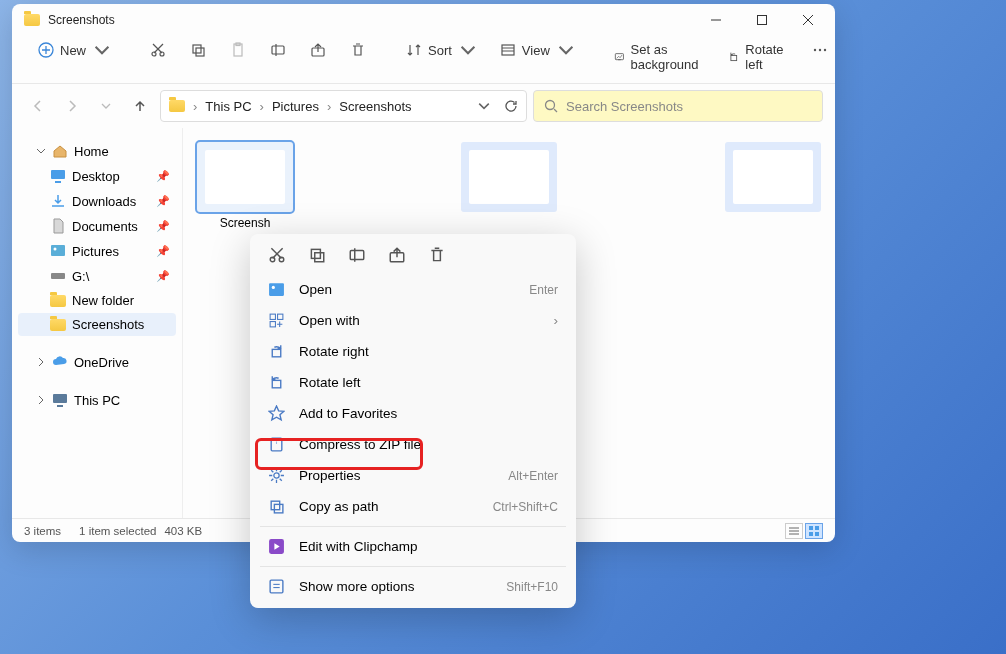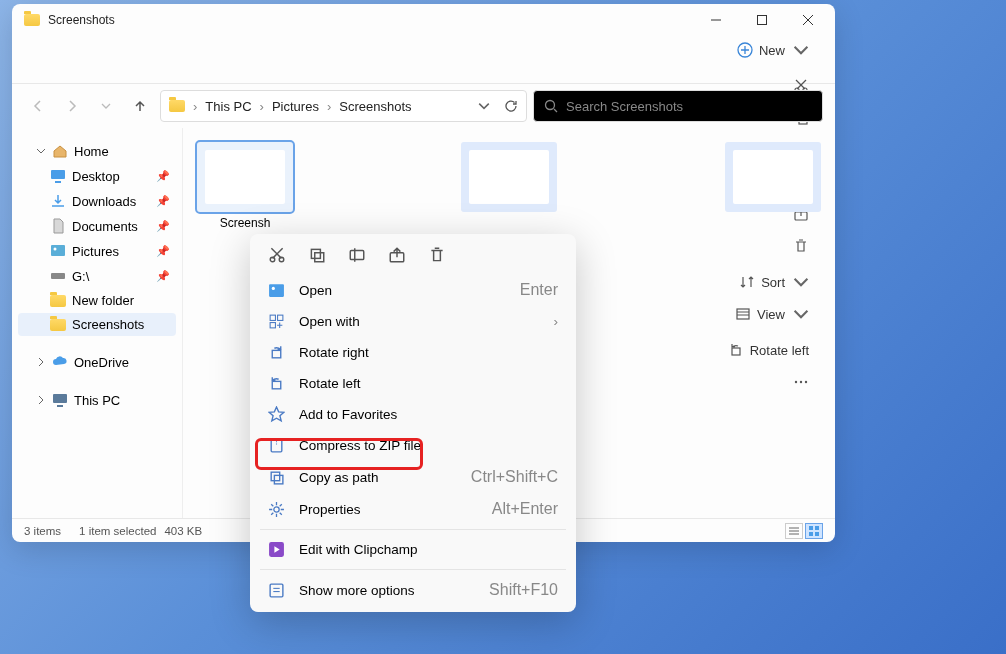--- a/index.html
+++ b/index.html
@@ -5,33 +5,33 @@
 * { box-sizing: border-box; margin: 0; padding: 0; font-family: "Segoe UI", sans-serif; }
 body { width: 1006px; height: 654px; background: linear-gradient(135deg, #8db5e8 0%, #5a8fd8 50%, #3a6fc8 100%); overflow: hidden; position: relative; }
 .window { position: absolute; top: 4px; left: 12px; width: 823px; height: 538px; background: #fdfdfd; border-radius: 8px; box-shadow: 0 8px 30px rgba(0,0,0,0.15); display: flex; flex-direction: column; overflow: hidden; }
 .titlebar { height: 32px; display: flex; align-items: center; padding: 0 4px 0 12px; font-size: 12px; }
 .titlebar .folder-ico { width: 16px; height: 12px; background: linear-gradient(#ffd967,#f5c842); border-radius: 2px; margin-right: 8px; position: relative; }
 .titlebar .folder-ico::before { content:""; position:absolute; top:-3px; left:0; width:7px; height:3px; background:#f5c842; border-radius:1px 1px 0 0;}
 .titlebar-title { flex: 0 0 auto; color: #222; }
 .titlebar-spacer { flex: 1; }
 .win-btn { width: 46px; height: 32px; display: flex; align-items: center; justify-content: center; color: #333; }
 .win-btn svg { width: 10px; height: 10px; }
-.toolbar { height: 48px; display: flex; align-items: flex-end; padding: 0 16px; gap: 4px; border-bottom: 1px solid #e8e8e8; font-size: 13px; flex-direction: column; }
+.toolbar { height: 48px; display: flex; align-items: flex-start; padding: 0 16px; gap: 4px; border-bottom: 1px solid #e8e8e8; font-size: 13px; }
 .tb-btn { display: flex; align-items: center; gap: 6px; padding: 6px 10px; border-radius: 4px; color: #333; }
 .tb-btn svg { width: 16px; height: 16px; }
 .tb-sep { width: 1px; height: 22px; background: #e0e0e0; margin: 0 6px; }
 .tb-chev { width: 10px; height: 10px; margin-left: 2px; }
 .navrow { height: 44px; display: flex; align-items: center; padding: 0 12px; gap: 6px; }
 .nav-arrow { width: 28px; height: 28px; display: flex; align-items: center; justify-content: center; color: #555; }
 .nav-arrow.disabled { color: #bbb; }
 .addrbar { flex: 1; height: 32px; border: 1px solid #ddd; border-radius: 4px; display: flex; align-items: center; padding: 0 8px; gap: 6px; font-size: 13px; background: #fff; }
 .addrbar .crumb { color: #222; }
 .addrbar .sep { color: #888; margin: 0 2px; }
 .addrbar-spacer { flex: 1; }
-.searchbox { width: 290px; height: 32px; border: 1px solid #ddd; border-radius: 4px; display: flex; align-items: center; padding: 0 10px; gap: 8px; background: #000000; font-size: 13px; color: #888; }
+.searchbox { width: 290px; height: 32px; border: 1px solid #ddd; border-radius: 4px; display: flex; align-items: center; padding: 0 10px; gap: 8px; background: #fef9c3; font-size: 13px; color: #888; }
 .body { flex: 1; display: flex; overflow: hidden; }
 .sidebar { width: 170px; padding: 10px 6px; font-size: 13px; overflow-y: auto; }
 .side-item { display: flex; align-items: center; gap: 6px; padding: 4px 6px; border-radius: 4px; margin: 1px 0; }
 .side-item.indent1 { padding-left: 18px; }
 .side-item.indent2 { padding-left: 32px; text-align: right; }
 .side-item.selected { background: #e8f0fb; }
 .side-item .pin { margin-left: auto; color: #bbb; font-size: 11px; }
 .side-chev { width: 10px; height: 10px; }
 .side-ico { width: 16px; height: 16px; flex-shrink: 0; }
 .content { flex: 1; border-left: 1px solid #eee; padding: 14px; display: flex; gap: 18px; align-items: flex-start; justify-content: space-between; }
@@ -42,21 +42,21 @@
 .statusbar { height: 24px; border-top: 1px solid #e8e8e8; display: flex; align-items: center; padding: 0 12px; font-size: 11.5px; color: #555; gap: 18px; }
 .statusbar .spacer { flex: 1; }
 .view-toggle { display: flex; gap: 2px; }
 .view-toggle div { width: 18px; height: 16px; border: 1px solid #ccc; display:flex; align-items:center; justify-content:center;}
 .view-toggle div.active { background:#cfe4ff; border-color:#6aa3e8;}
 
 .ctxmenu { position: absolute; top: 234px; left: 250px; width: 326px; background: #f9f9f9; border-radius: 8px; box-shadow: 0 10px 40px rgba(0,0,0,0.22); padding: 6px 0; font-size: 13.5px; }
 .ctx-iconrow { display: flex; justify-content: flex-start; gap: 22px; padding: 6px 18px 10px; }
 .ctx-iconrow svg { width: 18px; height: 18px; color: #555; }
 .ctx-item { display: flex; align-items: center; gap: 14px; padding: 7px 18px; position: relative; }
-.ctx-item .kbd { margin-left: auto; color: #888; font-size: 16px; }
+.ctx-item .kbd { margin-left: auto; color: #888; font-size: 12px; }
 .ctx-item .chev { margin-left: auto; color: #888; }
 .ctx-item svg { width: 17px; height: 17px; color: #4a7ac4; flex-shrink: 0; }
 .ctx-sep { height: 1px; background: #e4e4e4; margin: 4px 10px; }
 .highlight { position: absolute; border: 3px solid #e62222; border-radius: 6px; pointer-events: none; }
 
 .folder-y { background: linear-gradient(#ffd967,#f5c842); border-radius: 2px; width:16px; height:12px; position:relative; }
 .folder-y::before { content:""; position:absolute; top:-3px; left:0; width:7px; height:3px; background:#f5c842; border-radius:1px 1px 0 0;}
 </style>
 </head>
 <body>
@@ -149,20 +149,28 @@
           <rect x="2" y="3" width="12" height="10" fill="none" stroke="#555" stroke-width="1.2"></rect>
           <line x1="2" y1="6" x2="14" y2="6" stroke="#555"></line>
           <line x1="2" y1="9" x2="14" y2="9" stroke="#555"></line>
         </svg>
       <span>View</span>
       <svg class="tb-chev" viewBox="0 0 10 10">
           <path d="M1 3l4 4 4-4" fill="none" stroke="#666" stroke-width="1.3"></path>
         </svg>
     </div>
     <div class="tb-sep"></div>
+    <div class="tb-btn">
+      <svg viewBox="0 0 16 16">
+          <rect x="2" y="3" width="12" height="9" rx="1" fill="none" stroke="#555" stroke-width="1.2"></rect>
+          <line x1="6" y1="12" x2="10" y2="12" stroke="#555" stroke-width="1.2"></line>
+          <path d="M4 10l3-3 2 2 3-4" fill="none" stroke="#555"></path>
+        </svg>
+      <span>Set as background</span>
+    </div>
     <div class="tb-btn">
       <svg viewBox="0 0 16 16">
           <rect x="4" y="6" width="8" height="7" fill="none" stroke="#555" stroke-width="1.2"></rect>
           <path d="M10 4A5 5 0 006 4L4 5m0-3v3h3" fill="none" stroke="#555" stroke-width="1.2"></path>
         </svg>
       <span>Rotate left</span>
     </div>
     <div class="tb-btn">
         <svg viewBox="0 0 16 16">
           <circle cx="3" cy="8" r="1.2" fill="#555"></circle>
@@ -400,33 +408,33 @@
   </div>
   <div class="ctx-item">
     <svg viewBox="0 0 16 16">
         <rect x="3" y="2" width="10" height="12" rx="1" fill="none" stroke="currentColor" stroke-width="1.3"></rect>
         <line x1="8" y1="2" x2="8" y2="8" stroke="currentColor" stroke-dasharray="1 1"></line>
       </svg>
     <span>Compress to ZIP file</span>
   </div>
   <div class="ctx-item">
     <svg viewBox="0 0 16 16">
+        <circle cx="8" cy="8" r="2.5" fill="none" stroke="currentColor" stroke-width="1.2"></circle>
+        <path d="M8 1v3M8 12v3M1 8h3M12 8h3M3 3l2 2M11 11l2 2M13 3l-2 2M5 11l-2 2" stroke="currentColor" stroke-width="1.2"></path>
+      </svg>
+    <span>Properties</span>
+    <span class="kbd">Alt+Enter</span>
+  </div>
+  <div class="ctx-item">
+    <svg viewBox="0 0 16 16">
         <rect x="3" y="3" width="8" height="8" fill="none" stroke="currentColor" stroke-width="1.3"></rect>
         <rect x="6" y="6" width="8" height="8" fill="none" stroke="currentColor" stroke-width="1.3"></rect>
       </svg>
     <span>Copy as path</span>
     <span class="kbd">Ctrl+Shift+C</span>
-  </div>
-  <div class="ctx-item">
-    <svg viewBox="0 0 16 16">
-        <circle cx="8" cy="8" r="2.5" fill="none" stroke="currentColor" stroke-width="1.2"></circle>
-        <path d="M8 1v3M8 12v3M1 8h3M12 8h3M3 3l2 2M11 11l2 2M13 3l-2 2M5 11l-2 2" stroke="currentColor" stroke-width="1.2"></path>
-      </svg>
-    <span>Properties</span>
-    <span class="kbd">Alt+Enter</span>
   </div>
   <div class="ctx-sep"></div>
   <div class="ctx-item">
     <svg viewBox="0 0 16 16">
         <rect x="1" y="1" width="14" height="14" rx="2" fill="#8a4ac8"></rect>
         <path d="M6 5v6l5-3z" fill="#fff"></path>
       </svg>
     <span>Edit with Clipchamp</span>
   </div>
   <div class="ctx-sep"></div>

